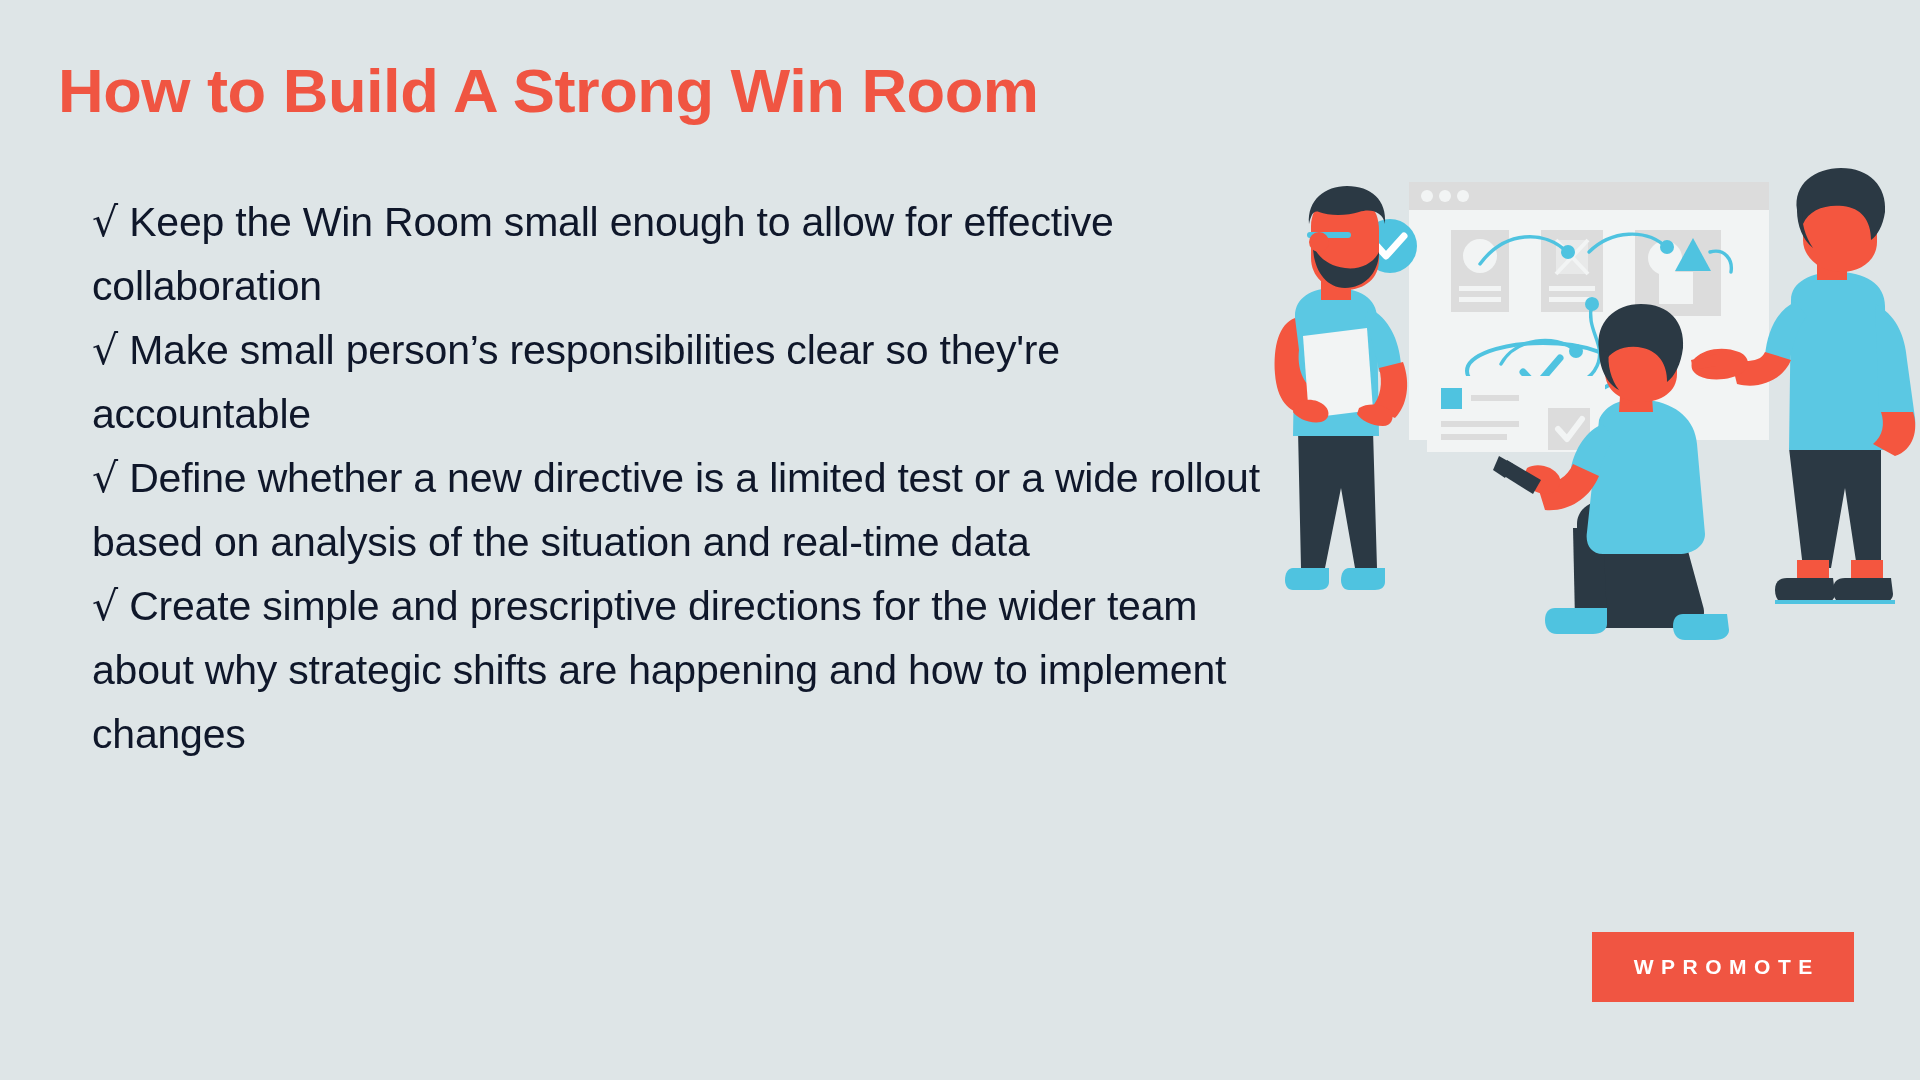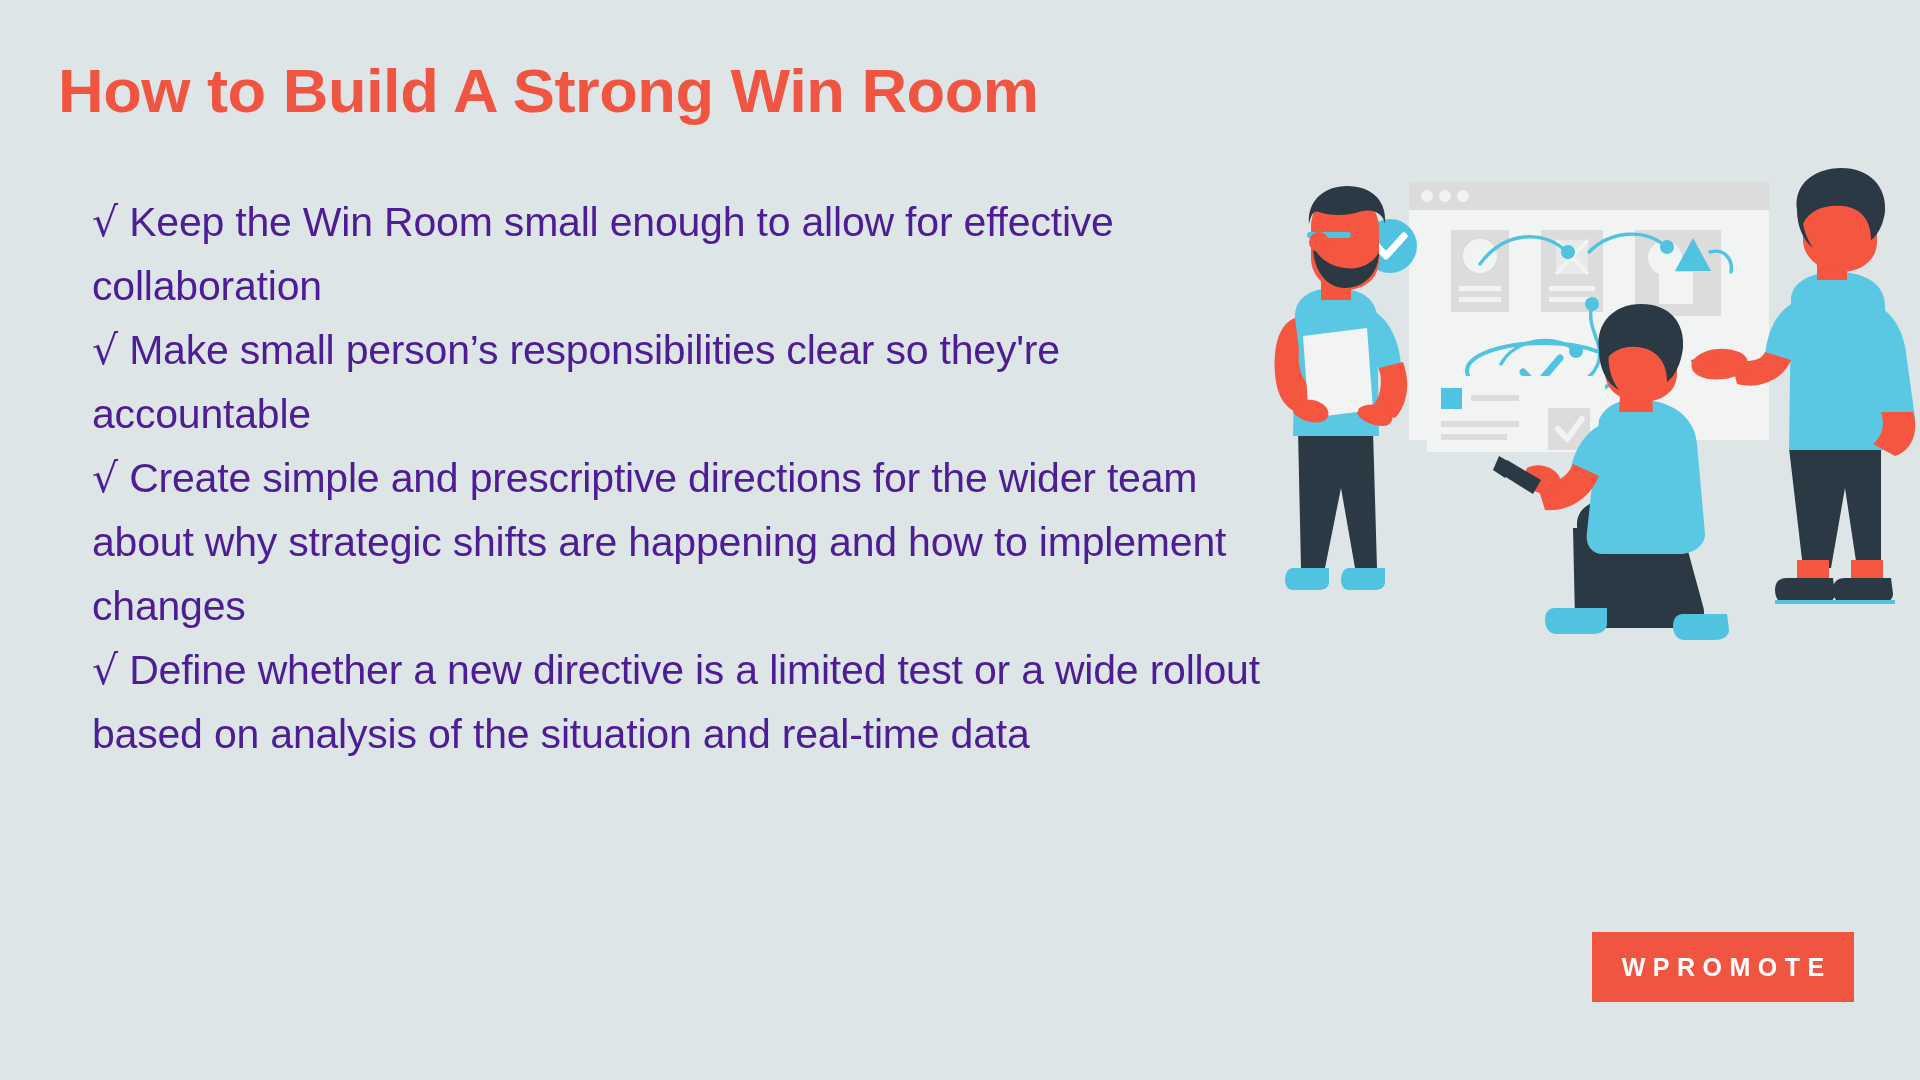--- a/index.html
+++ b/index.html
@@ -24,21 +24,21 @@
     white-space:nowrap;
     transform:scaleX(1.02);
     transform-origin:left center;
   }
 
   
   .body-list{
     position:absolute;
     left:92px; top:190px;
     width:1190px;
-    color:#4c1d95;
+    color:#0f172a;
     font-family:"Liberation Sans", sans-serif;
     font-weight:400;
     font-size:41px;
     line-height:64px;
     letter-spacing:-0.2px;
   }
   .body-list .li{
     display:block;
     text-indent:-0px;
     white-space:normal;
@@ -57,38 +57,38 @@
     position:absolute;
     left:1592px; top:932px;
     width:262px; height:70px;
     background:#f05542;
     display:flex;align-items:center;justify-content:center;
   }
   .logo .wordmark{
     color:#ffffff;
     font-family:"Liberation Sans", sans-serif;
     font-weight:700;
-    font-size:25px;
+    font-size:21px;
     letter-spacing:7.5px;
     text-indent:7.5px;
     white-space:nowrap;
   }
 </style>
 </head>
 <body>
 
 <div class="canvas">
 
   <div class="title">How to Build A Strong Win Room</div>
 
   <div class="body-list">
     <span class="li"><span class="tick">√</span> <span>Keep the Win Room small enough to allow for effective collaboration</span></span>
     <span class="li"><span class="tick">√</span> <span>Make small person’s responsibilities clear so they're accountable</span></span>
+    <span class="li"><span class="tick">√</span> <span>Define whether a new directive is a limited test or a wide rollout based on analysis of the situation and real-time data</span></span>
     <span class="li"><span class="tick">√</span> <span>Create simple and prescriptive directions for the wider team about why strategic shifts are happening and how to implement changes</span></span>
-    <span class="li"><span class="tick">√</span> <span>Define whether a new directive is a limited test or a wide rollout based on analysis of the situation and real-time data</span></span>
   </div>
 
   <div class="illo">
     <svg width="665" height="520" viewBox="0 0 665 520" xmlns="http://www.w3.org/2000/svg">
       <defs>
         <clipPath id="frameClip">
             <rect x="0" y="0" width="665" height="520"></rect>
           </clipPath>
       </defs>
       <g clip-path="url(#frameClip)">

